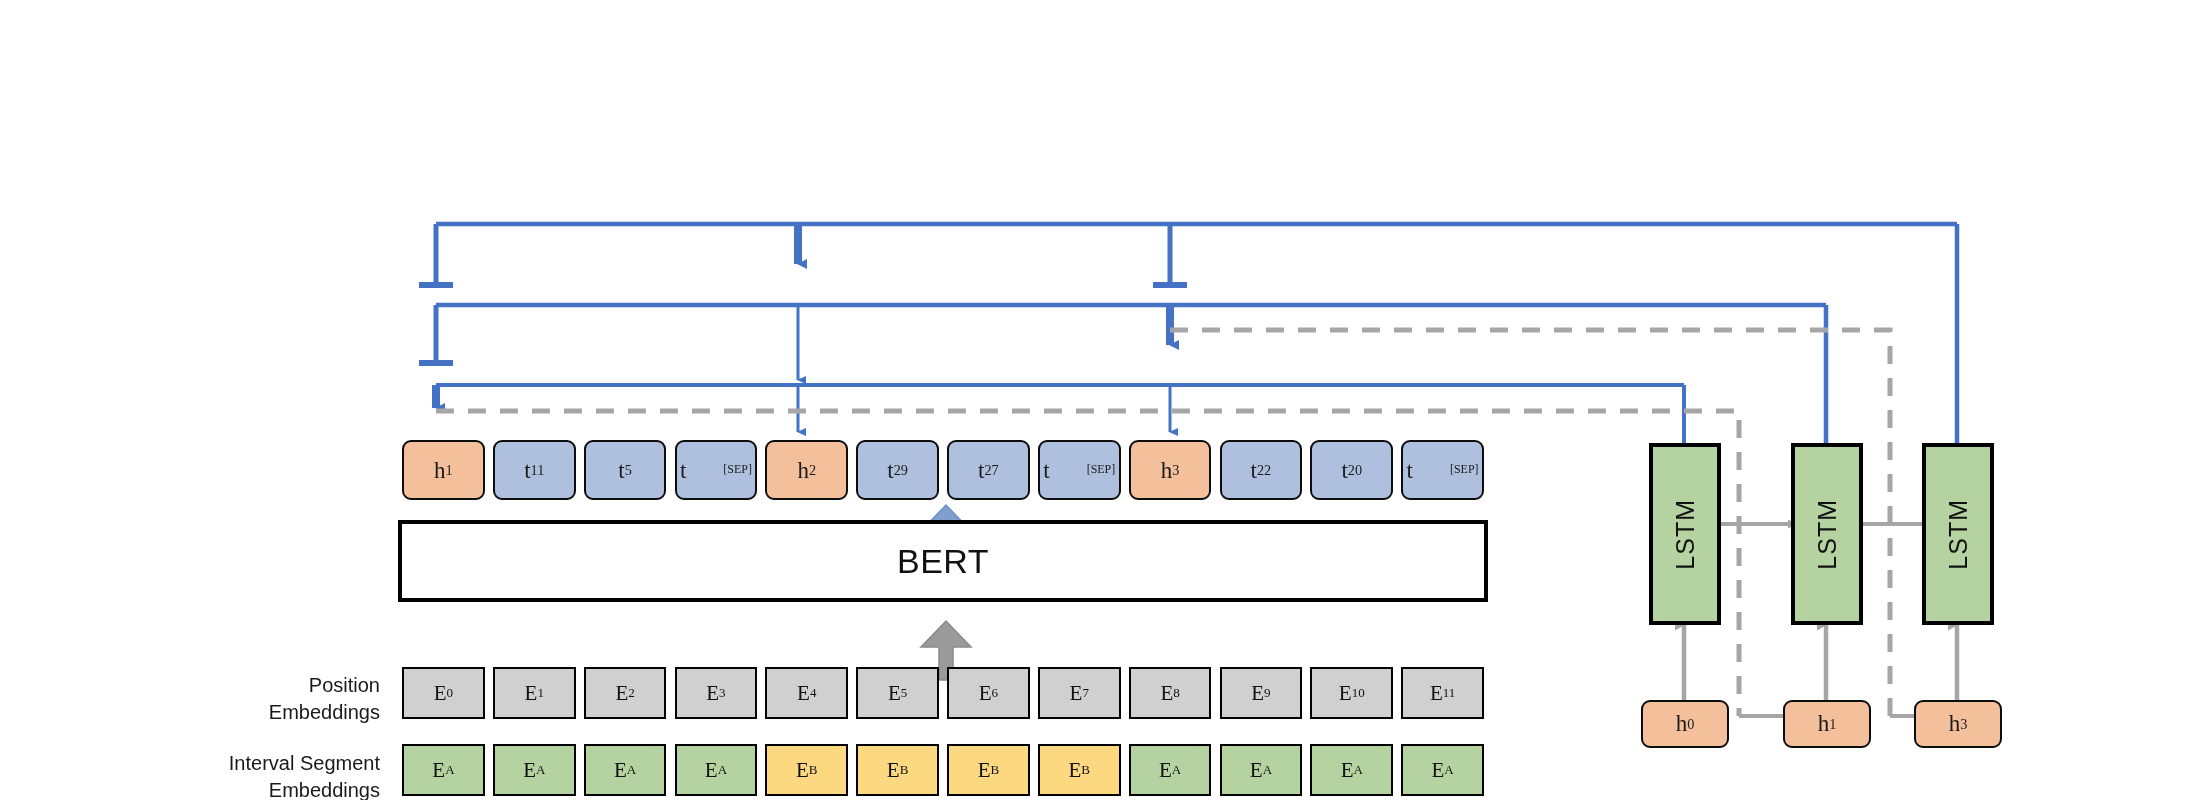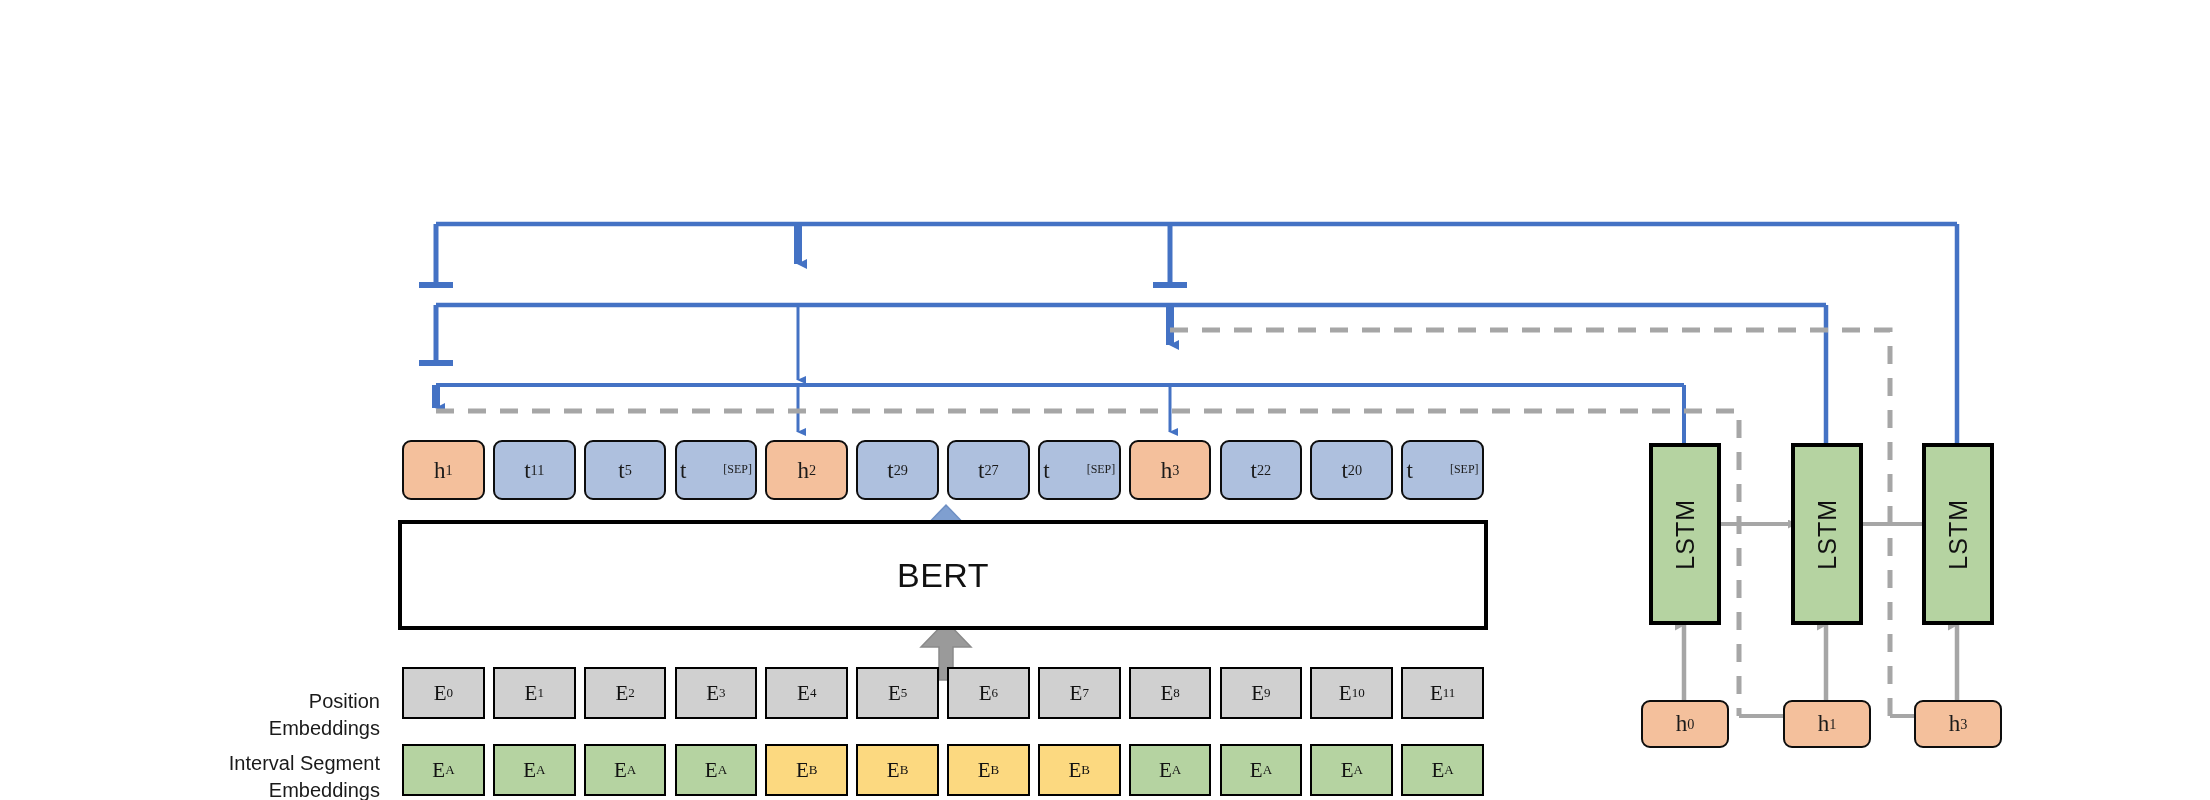--- a/index.html
+++ b/index.html
@@ -144,25 +144,25 @@
     </g>
 
     <g>
       <path d="M917,528 L950,528 L950,510 L976,535 L950,560 L950,542 L917,542 z" transform="rotate(-90 946 535)" fill="#7f9fd0" stroke="#6f90c4" stroke-width="1.5"></path>
       <path d="M917,644 L950,644 L950,626 L976,651 L950,676 L950,658 L917,658 z" transform="rotate(-90 946 651)" fill="#9a9a9a" stroke="#8a8a8a" stroke-width="1.5"></path>
     </g>
   </svg>
 
   <div></div>
 
-  <div id="bert" class="abs" style="left:398px;top:520px;width:1090px;height:110px;">
+  <div id="bert" class="abs" style="left:398px;top:520px;width:1090px;height:82px;">
     <span>BERT</span>
   </div>
 
-  <div class="abs rowlabel" style="left:150px;top:688px;width:230px;">
+  <div class="abs rowlabel" style="left:150px;top:672px;width:230px;">
     <div>Position</div>
     <div>Embeddings</div>
   </div>
 
   <div class="abs rowlabel" style="left:120px;top:750px;width:260px;">
     <div>Interval Segment</div>
     <div>Embeddings</div>
   </div>
 
   <div></div>

